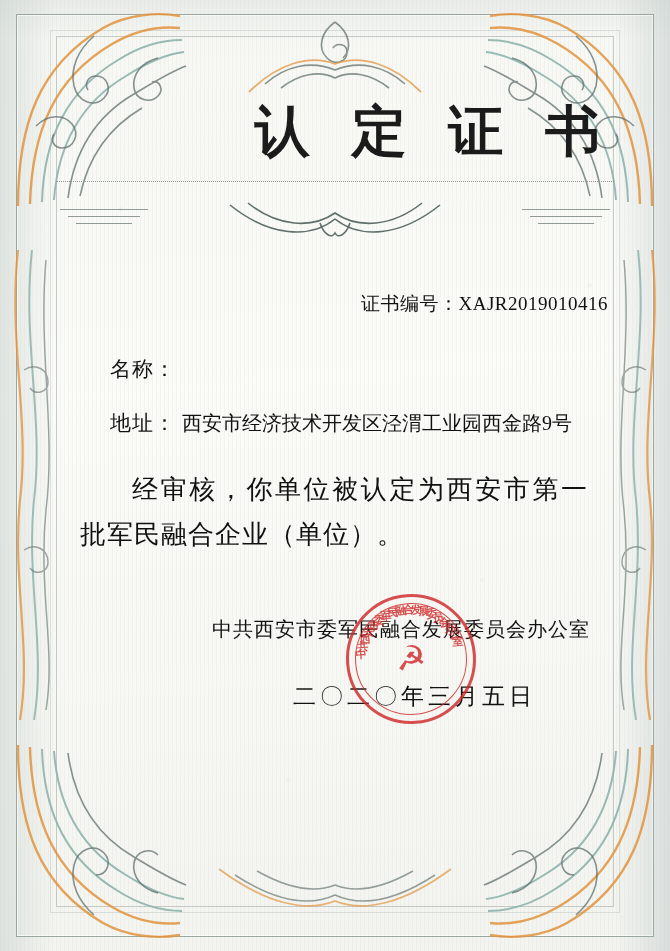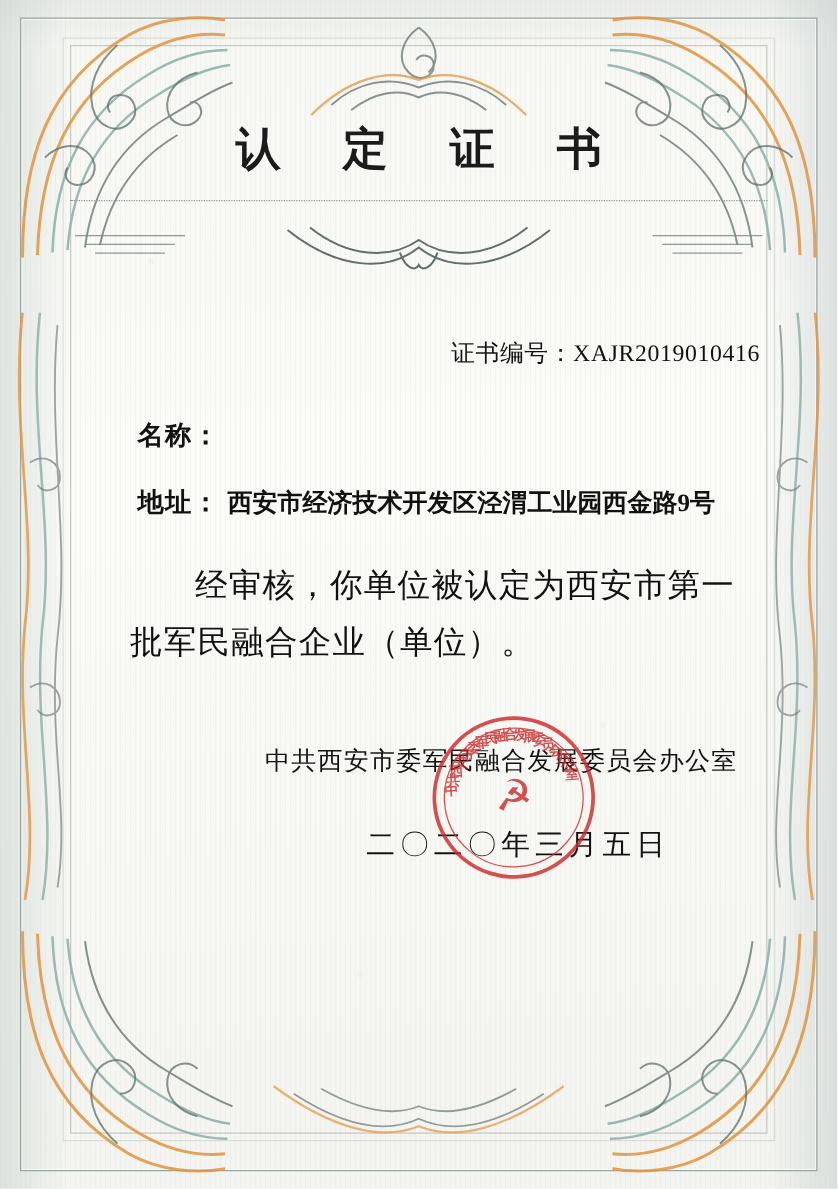--- a/index.html
+++ b/index.html
@@ -79,28 +79,29 @@
     position: absolute;
     left: 56px; right: 56px; top: 40px; bottom: 44px;
   }
 
   .title-block {
     position: relative;
     margin-top: 62px;
     text-align: center;
   }
   .cert-title {
-    font-family: Liberation Mono, monospace;
-    font-size: 36px;
+    font-family: Liberation Serif, serif;
+    font-size: 55px;
     font-weight: bold;
     letter-spacing: 14px;
     color: #1b1b1b;
     text-indent: 14px;
     line-height: 1.1;
     text-shadow: 0 1px 0 rgba(255,255,255,0.7);
+    text-align: right;
   }
   .rule-row {
     margin-top: 18px;
     display: flex;
     align-items: center;
     justify-content: center;
     gap: 0;
   }
   .dot-rule {
     width: 100%;
@@ -152,38 +153,37 @@
   .cert-no .num { font-family: "Liberation Serif", serif; }
 
   .fields {
     margin-top: 38px;
     padding-left: 54px;
   }
   .field-row {
     display: flex;
     align-items: baseline;
     margin-bottom: 26px;
-    font-weight: bold;
   }
   .field-label {
     font-size: 21px;
     color: #111;
     letter-spacing: 1px;
     white-space: nowrap;
   }
   .field-value {
     font-size: 20px;
     color: #111;
     margin-left: 6px;
     letter-spacing: 0px;
   }
 
   .body-text {
     margin-top: 30px;
-    padding: 0 26px 0 48px;
+    padding: 0 26px 0 24px;
     font-size: 26px;
     line-height: 1.75;
     color: #111;
     text-align: justify;
     text-indent: 52px;
     letter-spacing: 1px;
   }
 
   .signature {
     margin-top: 58px;

